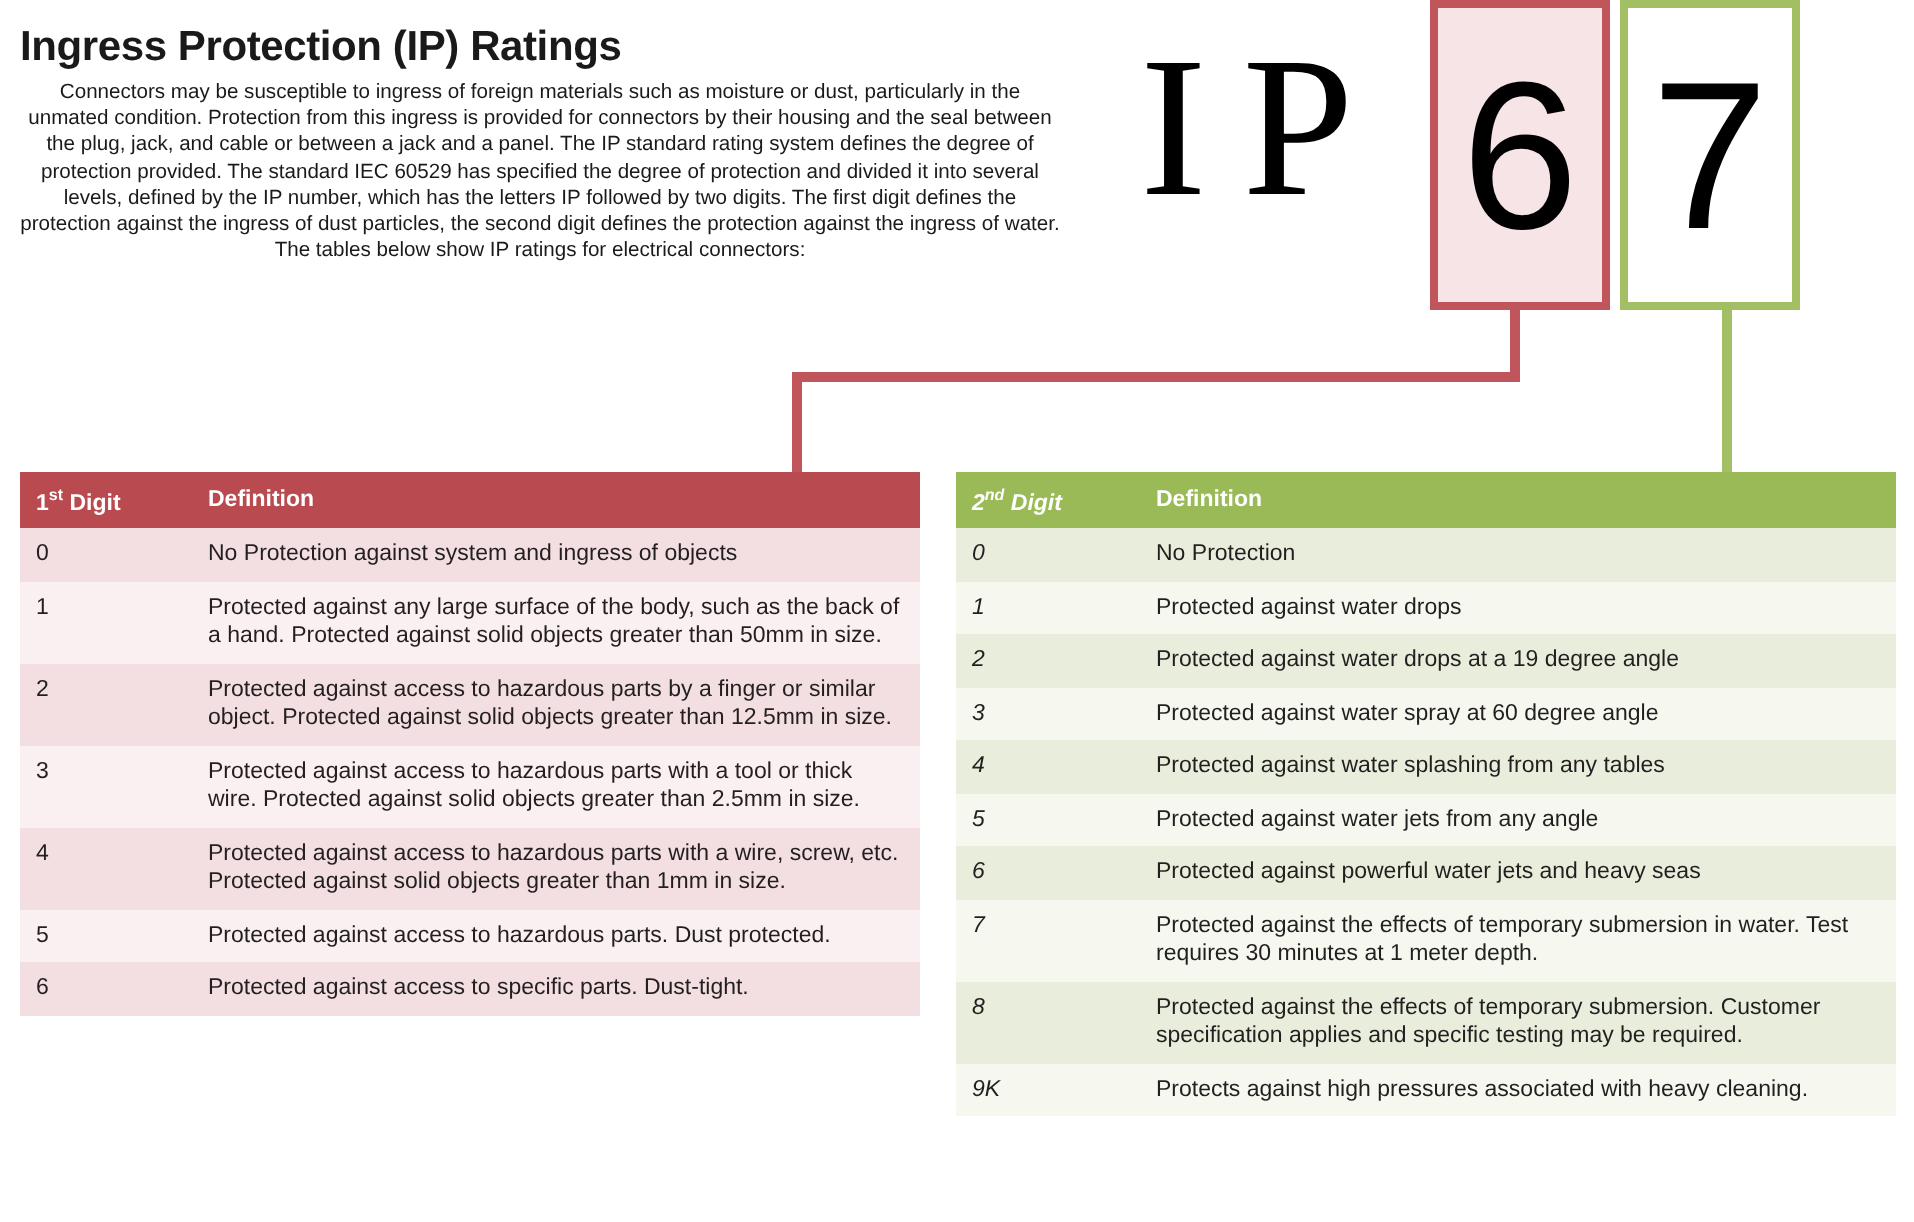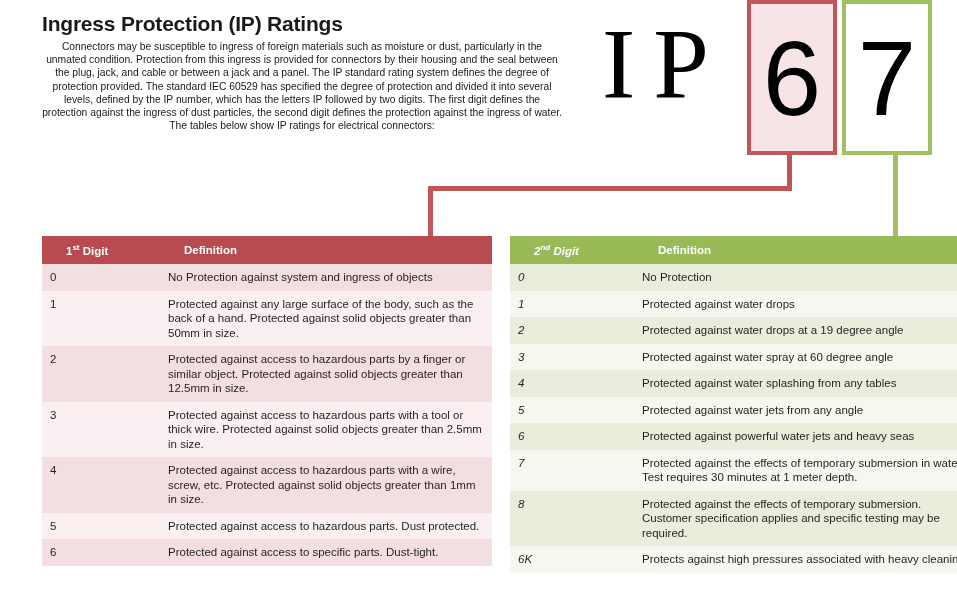--- a/index.html
+++ b/index.html
@@ -13,21 +13,20 @@
     font-family: "Liberation Sans", sans-serif;
     color: #231f20;
     overflow: hidden;
     position: relative;
   }
 
   .page {
     position: relative;
     width: 838px;
     height: 611px;
-    margin-left: 32px;
   }
 
   
   .intro-block {
     position: absolute;
     left: 10px;
     top: 12px;
     width: 520px;
   }
   .title {
@@ -108,21 +107,21 @@
   table {
     border-collapse: collapse;
     width: 100%;
     font-size: 11.5px;
   }
   th {
     text-align: left;
     font-size: 11.5px;
     color: #ffffff;
     font-weight: bold;
-    padding: 5px 24px;
+    padding: 5px 8px;
     vertical-align: middle;
     height: 18px;
   }
   td {
     padding: 6px 8px;
     vertical-align: top;
     line-height: 14.5px;
     color: #231f20;
     font-size: 11.5px;
   }
@@ -250,20 +249,20 @@
         </tr>
         <tr class="even">
           <td class="col-digit">7</td>
           <td>Protected against the effects of temporary submersion in water.  Test requires 30 minutes at 1 meter depth.</td>
         </tr>
         <tr class="odd">
           <td class="col-digit">8</td>
           <td>Protected against the effects of temporary submersion.  Customer specification applies and specific testing may be required.</td>
         </tr>
         <tr class="even">
-          <td class="col-digit">6K</td>
+          <td class="col-digit">9K</td>
           <td>Protects against high pressures associated with heavy cleaning.</td>
         </tr>
       </tbody>
     </table>
   </div>
 
 </div>
 
 </body></html>

